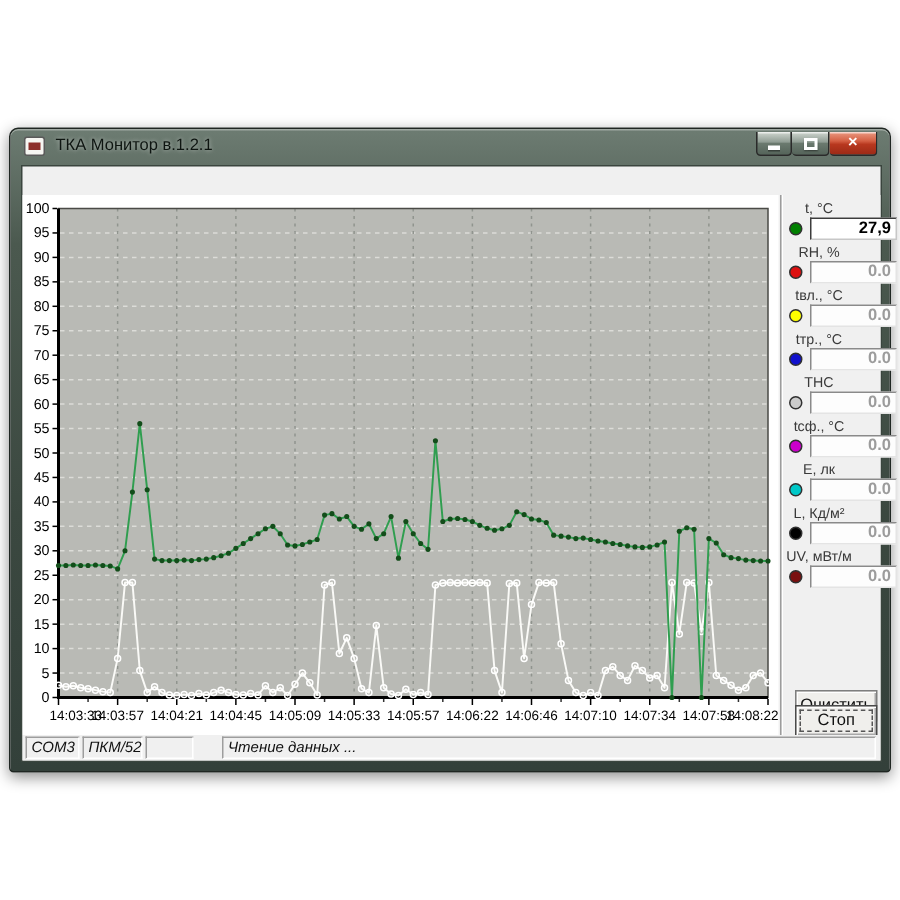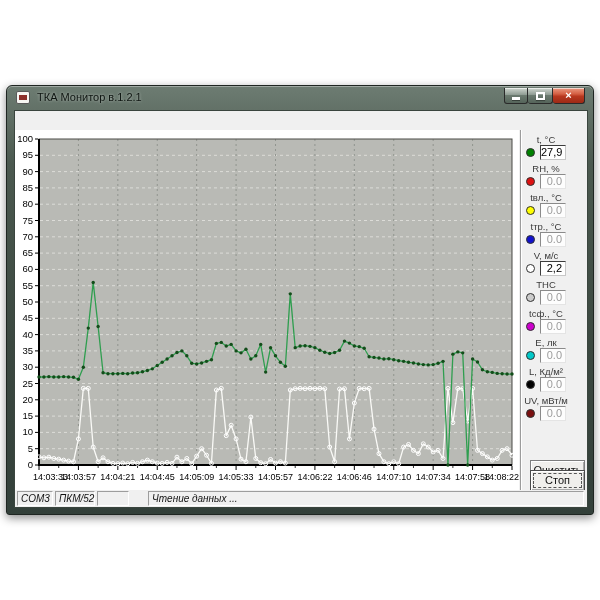--- a/index.html
+++ b/index.html
@@ -41,23 +41,23 @@
   .chart-panel svg{font-family:"Liberation Sans",sans-serif;overflow:visible;}
 
   .right-panel{position:absolute;left:505px;top:19px;width:67px;height:360px;background:#f0f0f0;
     border-left:1px solid #9c9c9c;box-shadow:inset 1px 0 0 #ffffff;padding-top:4px;}
   .chan{margin:0 0 3px 0;height:26px;position:relative;}
   .chan-label{font-size:9.5px;color:#3a3a3a;text-align:center;width:50px;height:11px;
     line-height:11px;white-space:nowrap;overflow:visible;}
   .chan-row{position:relative;height:15px;}
   .chan-dot{position:absolute;left:5px;top:3px;width:9px;height:9px;border-radius:50%;
     border:1px solid #303030;background:#888;}
-  .chan-box{position:absolute;left:19px;top:0;width:26px;height:15px;background:#fdfdfd;
+  .chan-box{position:absolute;left:19px;top:0;width:58px;height:15px;background:#fdfdfd;
     border:1px solid;border-color:#8a8a8a #e4e4e4 #e4e4e4 #8a8a8a;
-    font-size:11px;font-weight:normal;color:#9c9c9c;text-align:right;line-height:13px;padding-right:3px;}
+    font-size:11px;font-weight:bold;color:#9c9c9c;text-align:right;line-height:13px;padding-right:3px;}
   .chan-box.active{background:#ffffff;border-color:#3c3c3c #c7c7c7 #c7c7c7 #3c3c3c;color:#000;}
 
   .btn{position:absolute;left:9px;width:55px;height:21px;background:#f0efec;
     border:1px solid #7e7e7e;box-shadow:inset 1px 1px 0 #ffffff, inset -1px -1px 0 #a9a9a9;
     font-size:11px;color:#111;text-align:center;line-height:19px;cursor:default;}
   .btn-clear{top:330px;}
   .btn-stop{top:340px;border-color:#4a4a4a;}
   .btn-stop::before{content:"";position:absolute;left:2px;top:2px;right:2px;bottom:2px;border:1px dashed #555;}
 
   .statusbar{position:absolute;left:0;top:379px;width:572px;height:17px;background:#f0f0f0;
@@ -429,27 +429,20 @@
           </div>
       </div>
       <div class="chan">
         <div class="chan-label">tтр., °C</div>
         <div class="chan-row">
             <span class="chan-dot" style="background: rgb(17, 17, 204);"></span>
             <div class="chan-box">0.0</div>
           </div>
       </div>
       <div class="chan">
-        <div class="chan-label">V, м/с</div>
-        <div class="chan-row">
-            <span class="chan-dot" style="background: rgb(255, 255, 255);"></span>
-            <div class="chan-box active">2,2</div>
-          </div>
-      </div>
-      <div class="chan">
         <div class="chan-label">ТНС</div>
         <div class="chan-row">
             <span class="chan-dot" style="background: rgb(204, 204, 204);"></span>
             <div class="chan-box">0.0</div>
           </div>
       </div>
       <div class="chan">
         <div class="chan-label">tсф., °C</div>
         <div class="chan-row">
             <span class="chan-dot" style="background: rgb(204, 0, 204);"></span>

